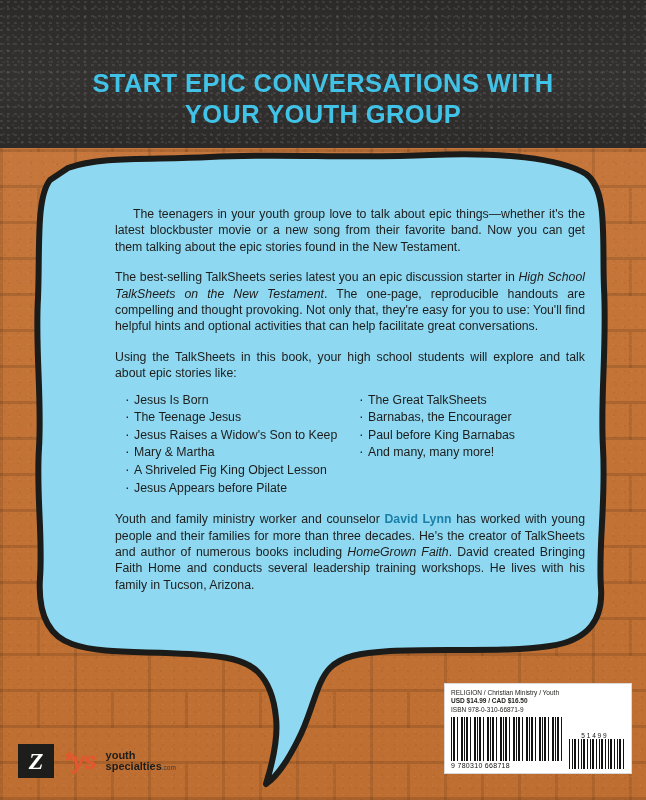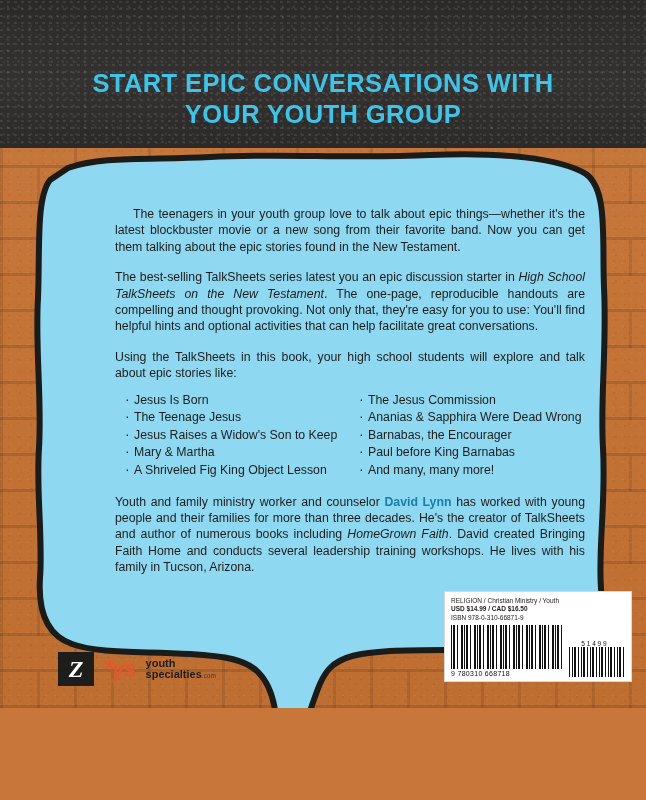--- a/index.html
+++ b/index.html
@@ -10,21 +10,21 @@
     width: 646px;
     height: 800px;
     font-family: "Liberation Sans", sans-serif;
     background: #c9763a;
     overflow: hidden;
   }
 
   .page {
     position: relative;
     width: 646px;
-    height: 708px;
+    height: 800px;
     overflow: hidden;
     background:
       repeating-linear-gradient(0deg,
         rgba(0,0,0,0.12) 0px, rgba(0,0,0,0.12) 3px,
         rgba(0,0,0,0.0) 3px, rgba(0,0,0,0.0) 36px),
       repeating-linear-gradient(90deg,
         rgba(0,0,0,0.10) 0px, rgba(0,0,0,0.10) 3px,
         rgba(0,0,0,0.0) 3px, rgba(0,0,0,0.0) 74px),
       linear-gradient(180deg, #c8793f 0%, #c47437 40%, #bf6e31 100%);
   }
@@ -147,21 +147,20 @@
   }
 
   
   .logos {
     position: absolute;
     left: 18px;
     bottom: 22px;
     display: flex;
     align-items: center;
     gap: 10px;
-    margin-left: 40px;
   }
   .zondervan {
     width: 36px; height: 34px;
     background: #1d1d1b;
     position: relative;
   }
   .zondervan:after {
     content: "Z";
     position: absolute;
     left: 0; right: 0; top: 50%;
@@ -294,26 +293,26 @@
       <p class="list-intro">Using the TalkSheets in this book, your high school students will explore and talk about epic stories like:</p>
 
       <div class="lists">
         <div class="list-col">
           <ul>
             <li>Jesus Is Born</li>
             <li>The Teenage Jesus</li>
             <li>Jesus Raises a Widow's Son to Keep</li>
             <li>Mary &amp; Martha</li>
             <li>A Shriveled Fig King Object Lesson</li>
+            <li>Jesus Appears before Pilate</li>
           </ul>
         </div>
         <div class="list-col">
           <ul>
-            <li>The Jesus Commission</li>
-            <li>Ananias &amp; Sapphira Were Dead Wrong</li>
+            <li>The Great TalkSheets</li>
             <li>Barnabas, the Encourager</li>
             <li>Paul before King Barnabas</li>
             <li>And many, many more!</li>
           </ul>
         </div>
       </div>
 
       <p><span>Youth and family ministry worker and counselor </span><span class="bold-blue">David Lynn</span><span> has worked with young people and their families for more than three decades. He's the creator of TalkSheets and author of numerous books including </span><span class="ital">HomeGrown Faith</span><span>. David created Bringing Faith Home and conducts several leadership training workshops. He lives with his family in Tucson, Arizona.</span></p>
     </div>
   </div>

